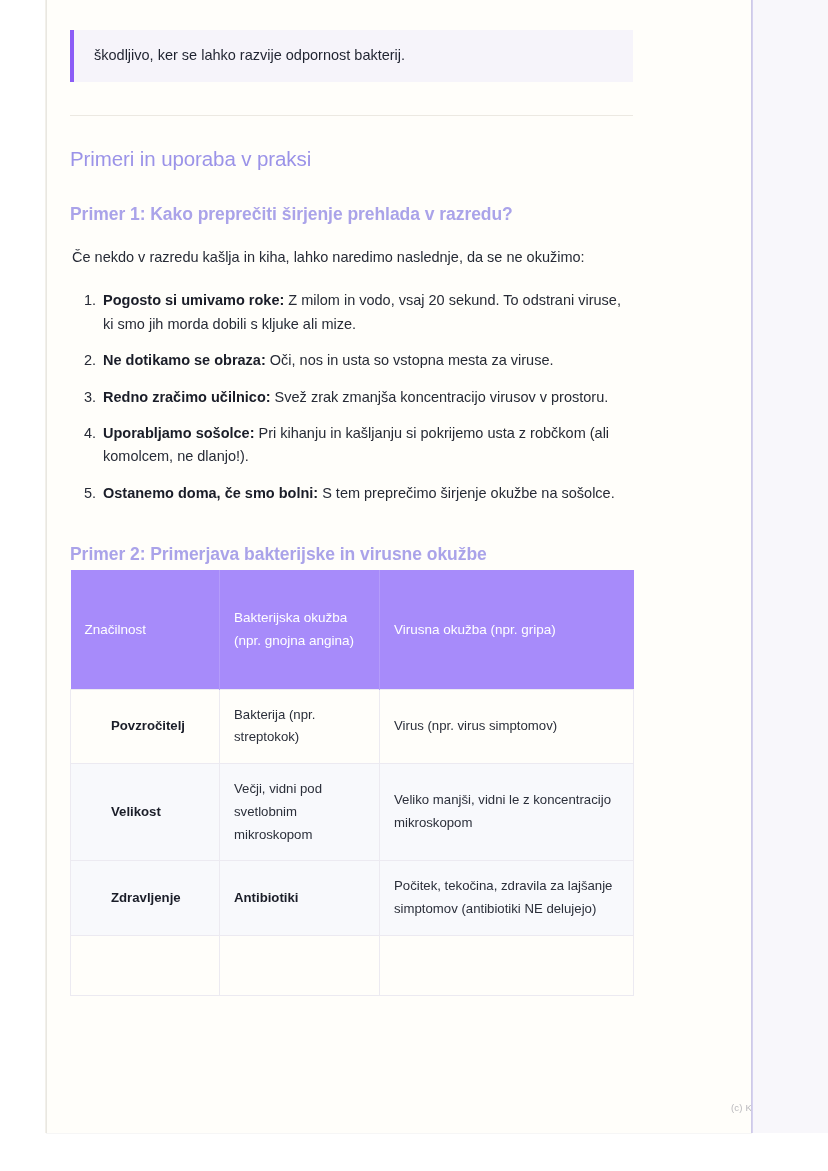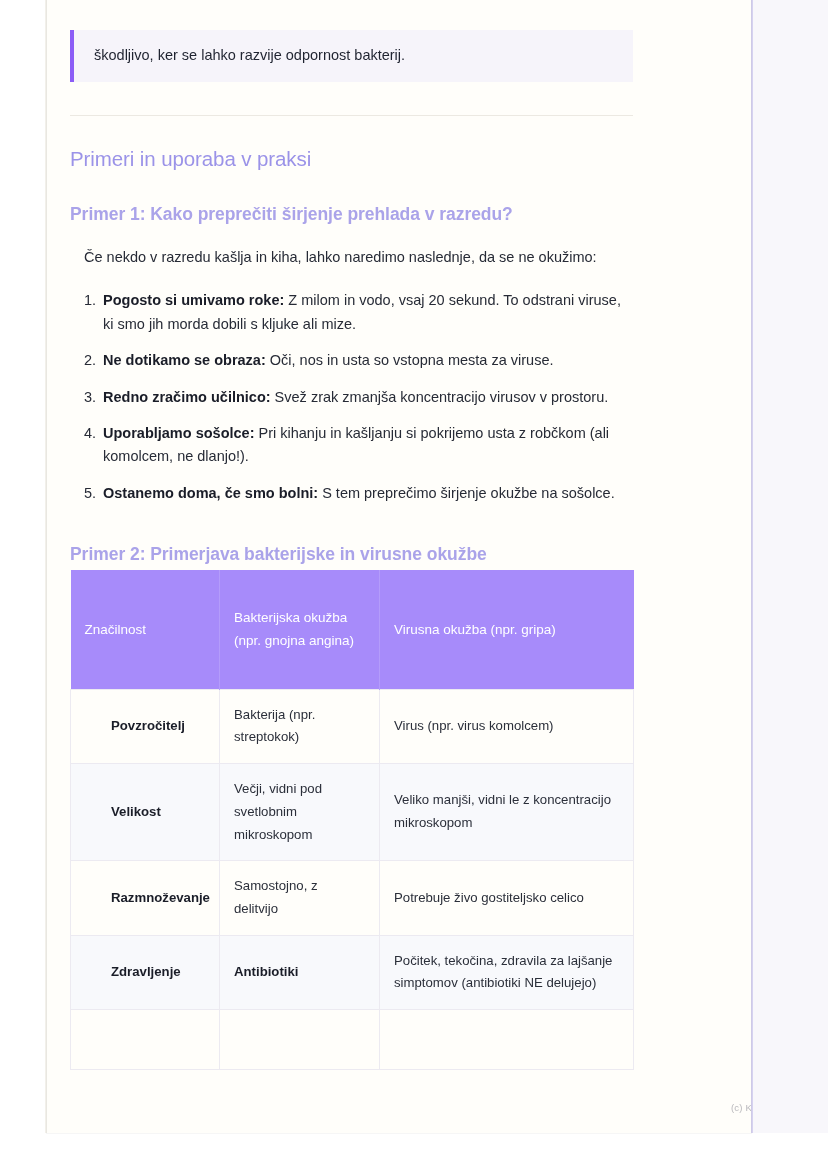--- a/index.html
+++ b/index.html
@@ -106,21 +106,21 @@
     letter-spacing: -0.05px;
     color: #aaa3e9;
     line-height: 1.3;
   }
   h3.example-title.second {
     margin-top: 38px;
   }
 
   
   p.lead {
-    margin: 20px 0 0 14px;
+    margin: 20px 0 0 2px;
     font-size: 14.5px;
     line-height: 1.6;
     color: #272b36;
   }
 
   
   ol.steps {
     margin: 20px 0 0 0;
     padding-left: 30px;
     list-style-position: outside;
@@ -239,32 +239,27 @@
           <tr>
             <th>Značilnost</th>
             <th>Bakterijska okužba (npr. gnojna angina)</th>
             <th>Virusna okužba (npr. gripa)</th>
           </tr>
         </thead>
         <tbody id="table-body">
             <tr>
               <td>Povzročitelj</td>
               <td>Bakterija (npr. streptokok)</td>
-              <td>Virus (npr. virus komolcem)</td>
+              <td>Virus (npr. virus simptomov)</td>
             </tr>
             <tr class="alt">
               <td>Velikost</td>
               <td>Večji, vidni pod svetlobnim mikroskopom</td>
               <td>Veliko manjši, vidni le z koncentracijo mikroskopom</td>
             </tr>
-            <tr>
-              <td>Razmnoževanje</td>
-              <td>Samostojno, z delitvijo</td>
-              <td>Potrebuje živo gostiteljsko celico</td>
-            </tr>
             <tr class="alt">
               <td>Zdravljenje</td>
               <td class="bold-cell">Antibiotiki</td>
               <td>Počitek, tekočina, zdravila za lajšanje simptomov (antibiotiki NE delujejo)</td>
             </tr>
             <tr class="clipped">
               <td></td>
               <td></td>
               <td></td>
             </tr>

